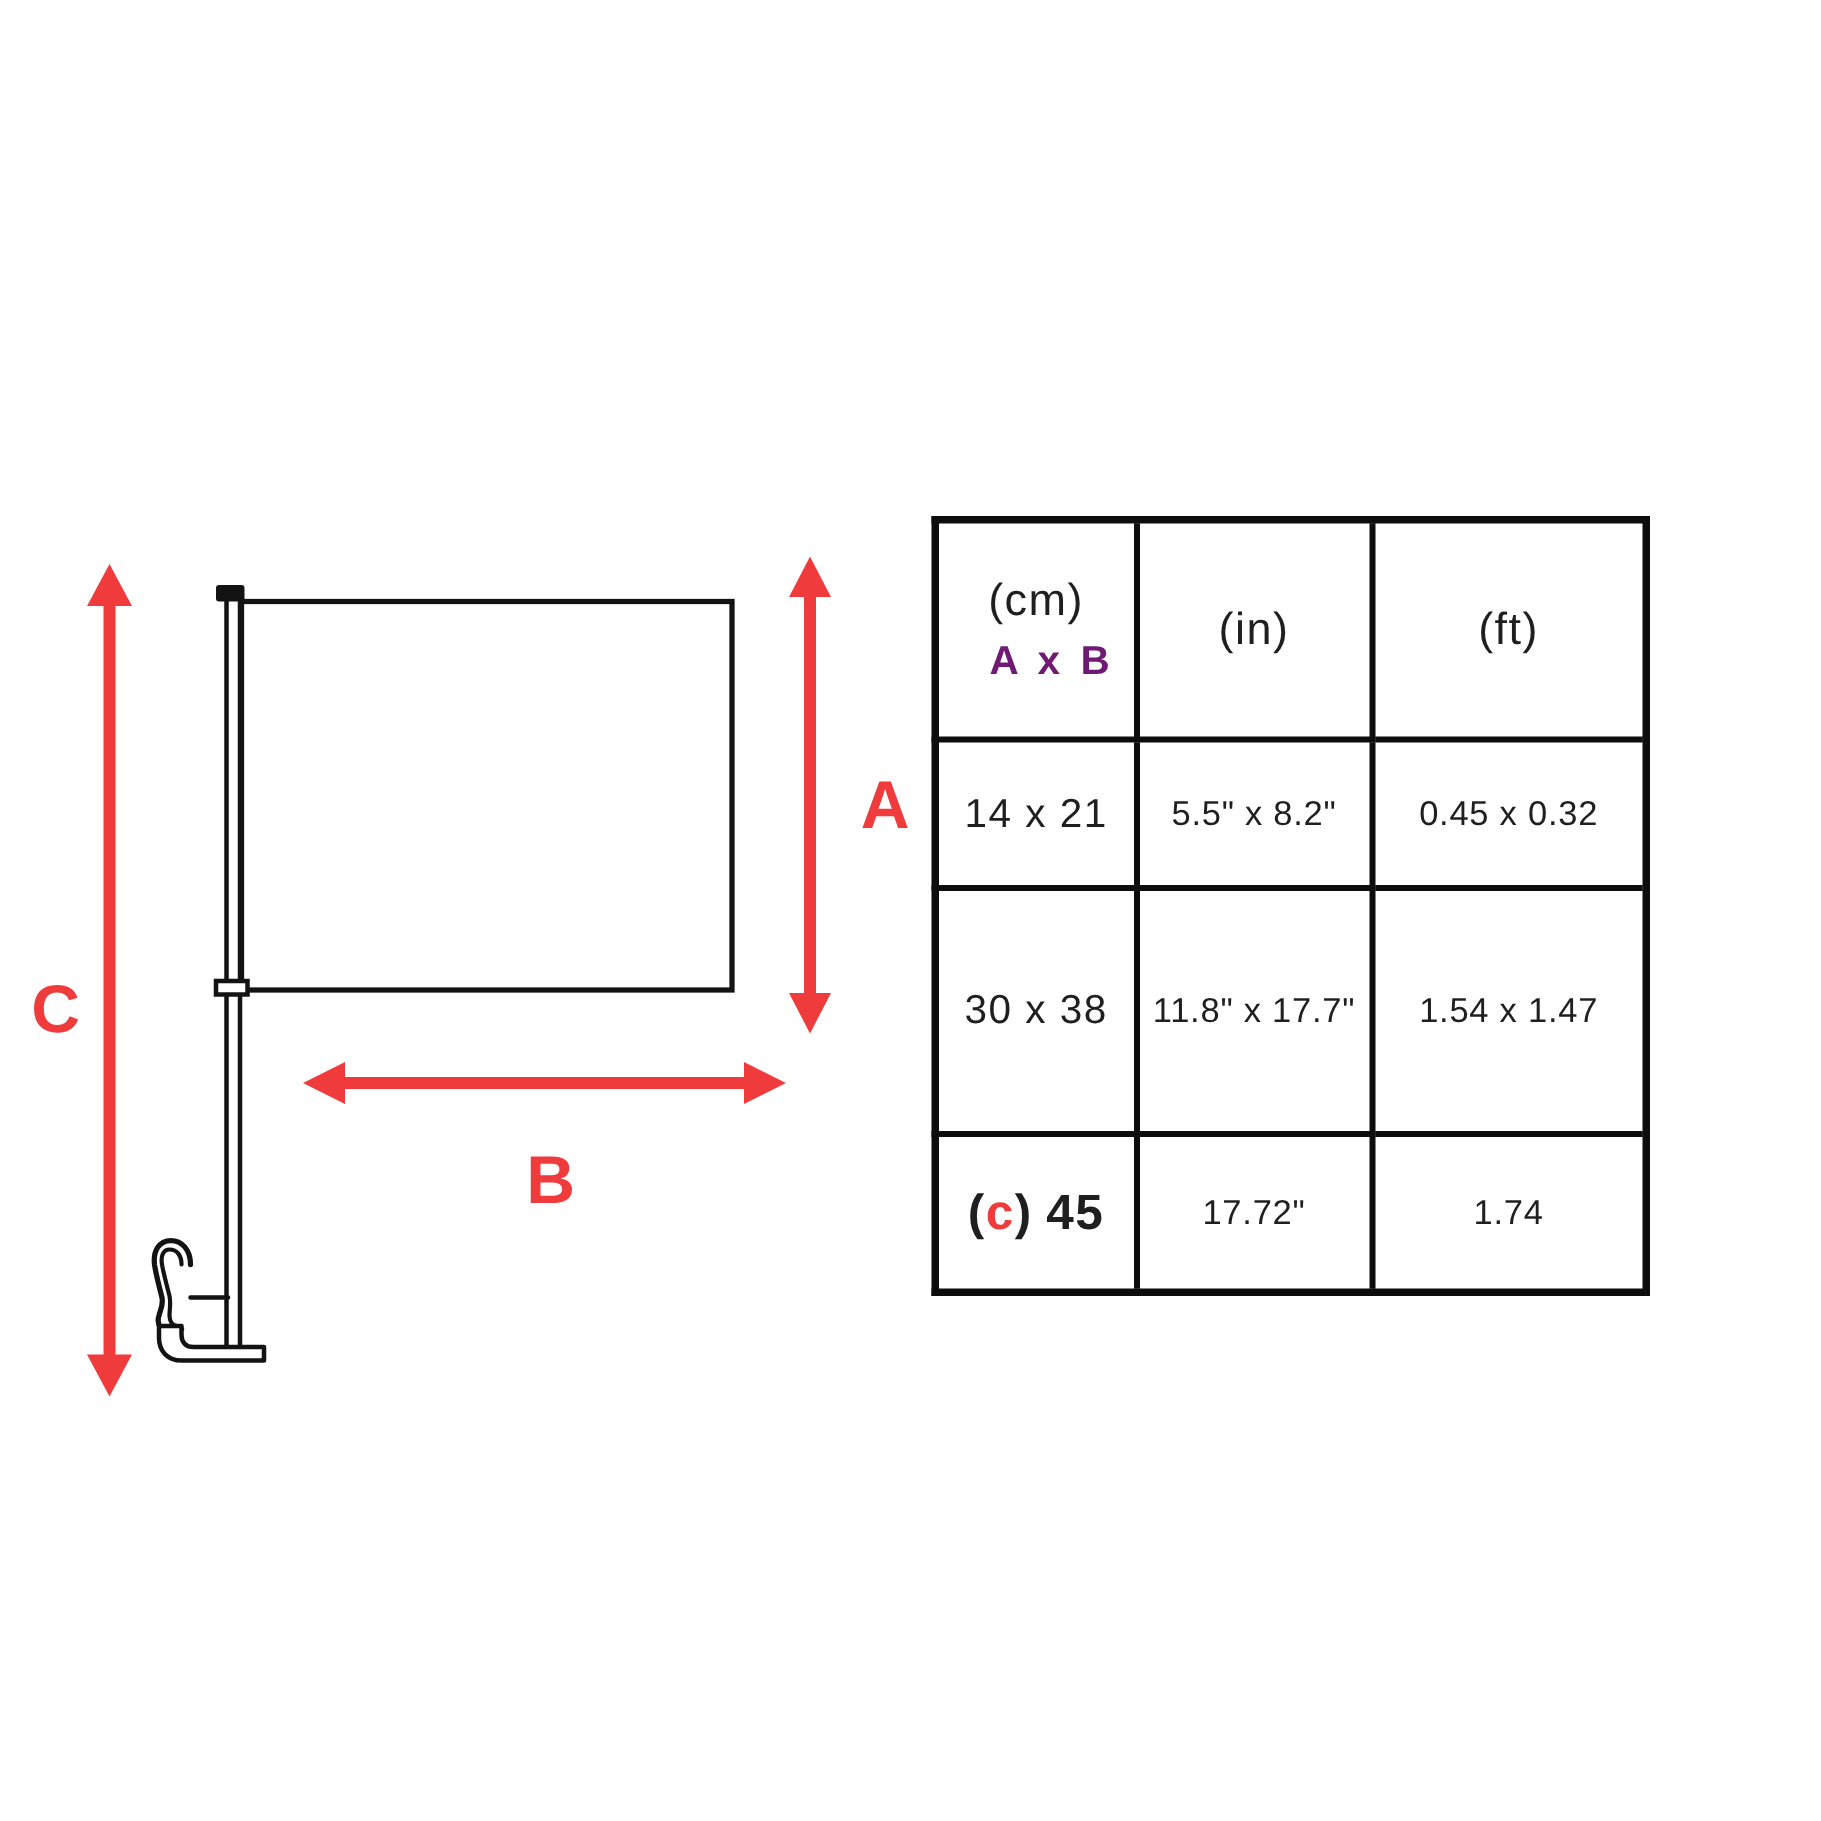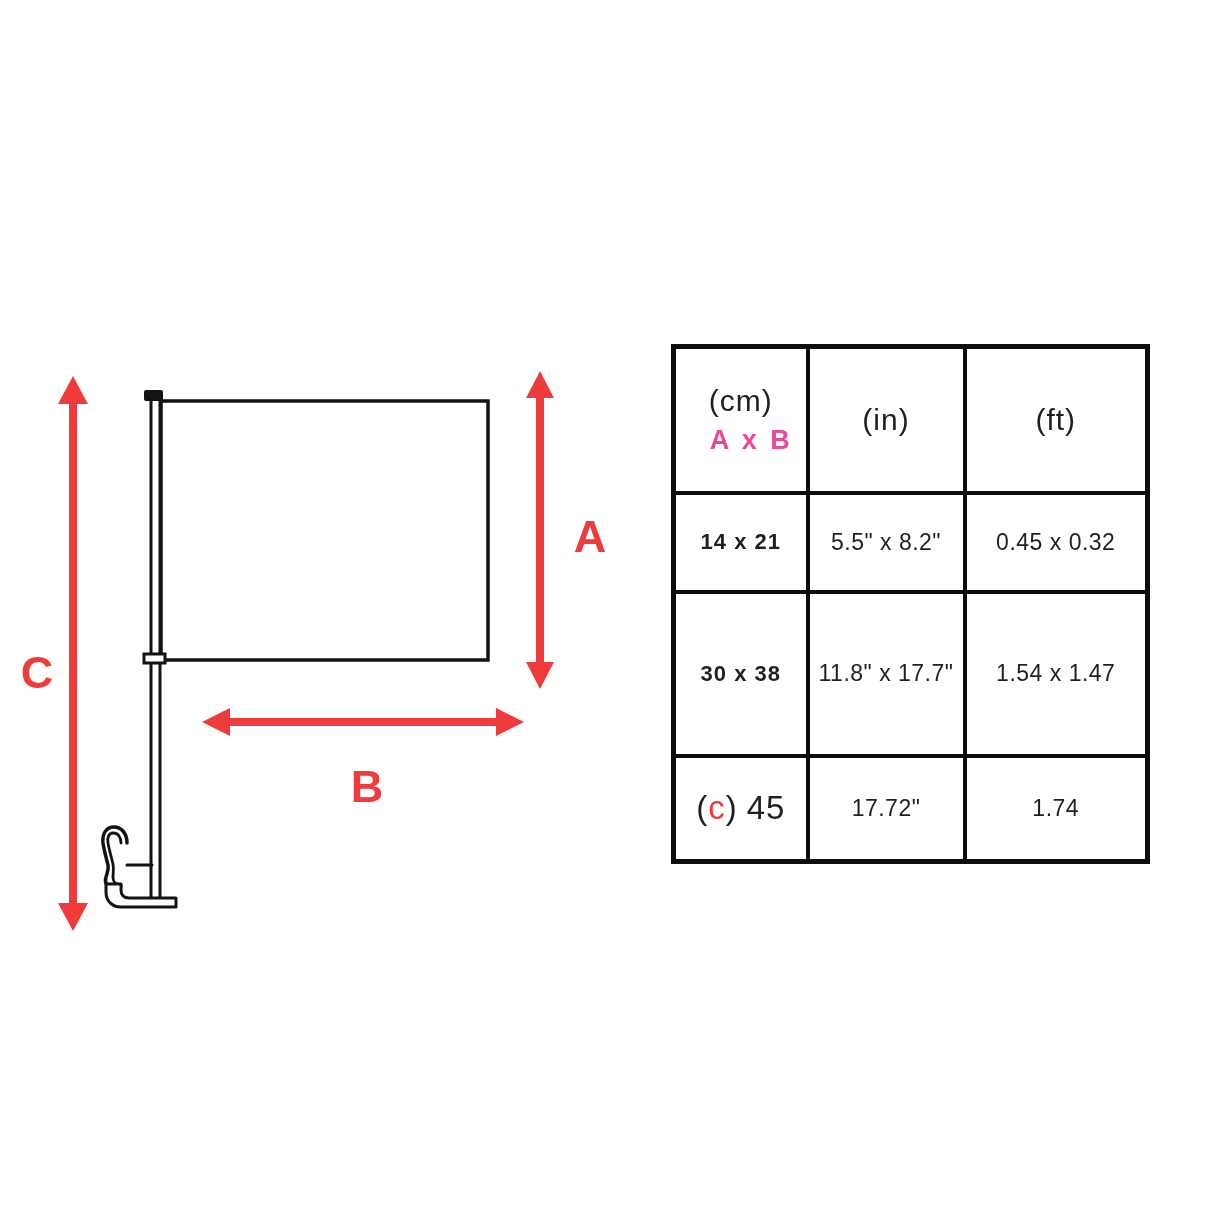--- a/index.html
+++ b/index.html
@@ -13,44 +13,44 @@
   #diagram-svg{position:absolute;left:0;top:0;}
   .svg-label{
     font-family:"Liberation Sans", sans-serif;
     font-weight:bold;
     font-size:45px;
     fill:#ef3b3b;
     text-anchor:middle;
   }
   
   #size-table-wrap{
-    position:absolute;left:671px;top:344px;
+    position:absolute;left:621px;top:344px;
   }
   table.size-table{
     border-collapse:collapse;
     table-layout:fixed;
     width:476px;
     background:#ffffff;
   }
   table.size-table td{
     border:4px solid #0d0d0d;
     text-align:center;
     vertical-align:middle;
     color:#1f1f1f;
     padding:0;
   }
   table.size-table{border:5px solid #0d0d0d;}
   .hdr-unit{font-size:30px;color:#1f1f1f;letter-spacing:1px;}
   .hdr-axb{
-    font-size:27px;font-weight:bold;color:#ec4899;
+    font-size:27px;font-weight:bold;color:#701a75;
     letter-spacing:3px;margin-top:7px;padding-left:21px;
   }
-  .cell-cm{font-size:22px;font-weight:bold;letter-spacing:1px;}
+  .cell-cm{font-size:27px;font-weight:normal;letter-spacing:1px;}
   .cell-val{font-size:23px;letter-spacing:0.5px;}
-  .c45{font-size:33px;font-weight:normal;letter-spacing:1px;}
+  .c45{font-size:33px;font-weight:bold;letter-spacing:1px;}
   .c45 .red-c{color:#ef3b3b;}
   .c45 .v45{margin-left:9px;}
 </style>
 </head>
 <body>
 
 <div id="canvas">
 
   <svg id="diagram-svg" width="1214" height="1214" viewBox="0 0 1214 1214">
 

